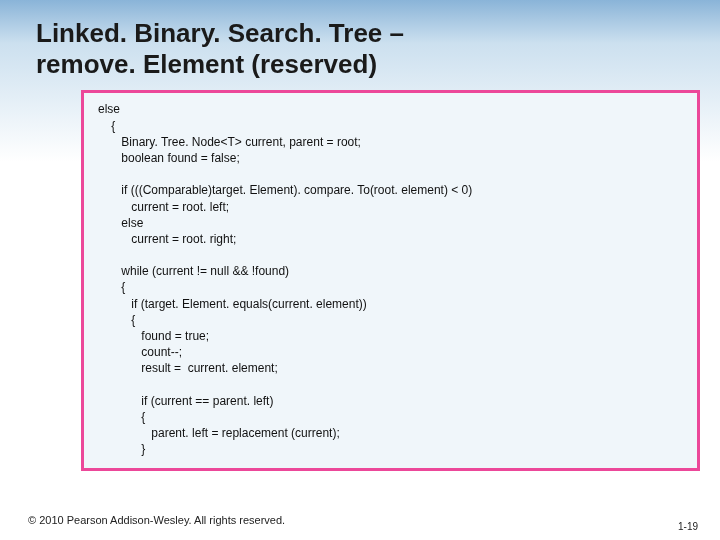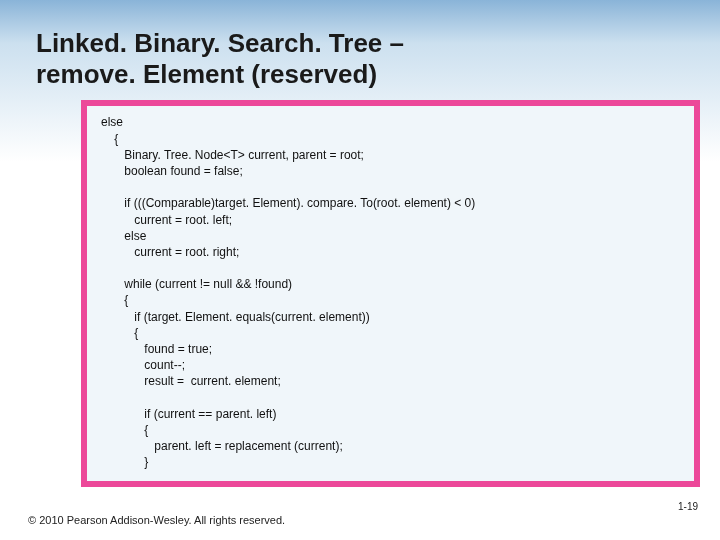--- a/index.html
+++ b/index.html
@@ -6,51 +6,51 @@
   html, body { width: 720px; height: 540px; overflow: hidden; }
   body {
     font-family: Arial, Helvetica, sans-serif;
     background: linear-gradient(180deg, #8ab4d8 0%, #cce0ef 8%, #ffffff 30%, #ffffff 100%);
     position: relative;
   }
   .slide {
     width: 720px;
     height: 540px;
     position: relative;
-    padding: 28px 0 0 36px;
+    padding: 18px 0 0 36px;
   }
   .title {
     font-size: 26px;
     font-weight: bold;
     color: #1a1a1a;
     line-height: 1.2;
     margin-bottom: 10px;
   }
   .code-box {
     background: #f0f6fa;
-    border: 6px solid #ec4899;
+    border: 3px solid #ec4899;
     margin: 6px 20px 0 45px;
     padding: 8px 14px 10px 14px;
     font-size: 12px;
     line-height: 1.35;
     font-family: Arial, Helvetica, sans-serif;
     color: #111;
     white-space: pre;
     overflow: hidden;
   }
   .footer {
     position: absolute;
     bottom: 14px;
     left: 28px;
     font-size: 11px;
     color: #222;
   }
   .pagenum {
     position: absolute;
-    bottom: 28px;
+    bottom: 8px;
     right: 22px;
     font-size: 10px;
     color: #222;
   }
 </style>
 </head>
 <body>
 
 <div class="slide">
   <div class="title">

